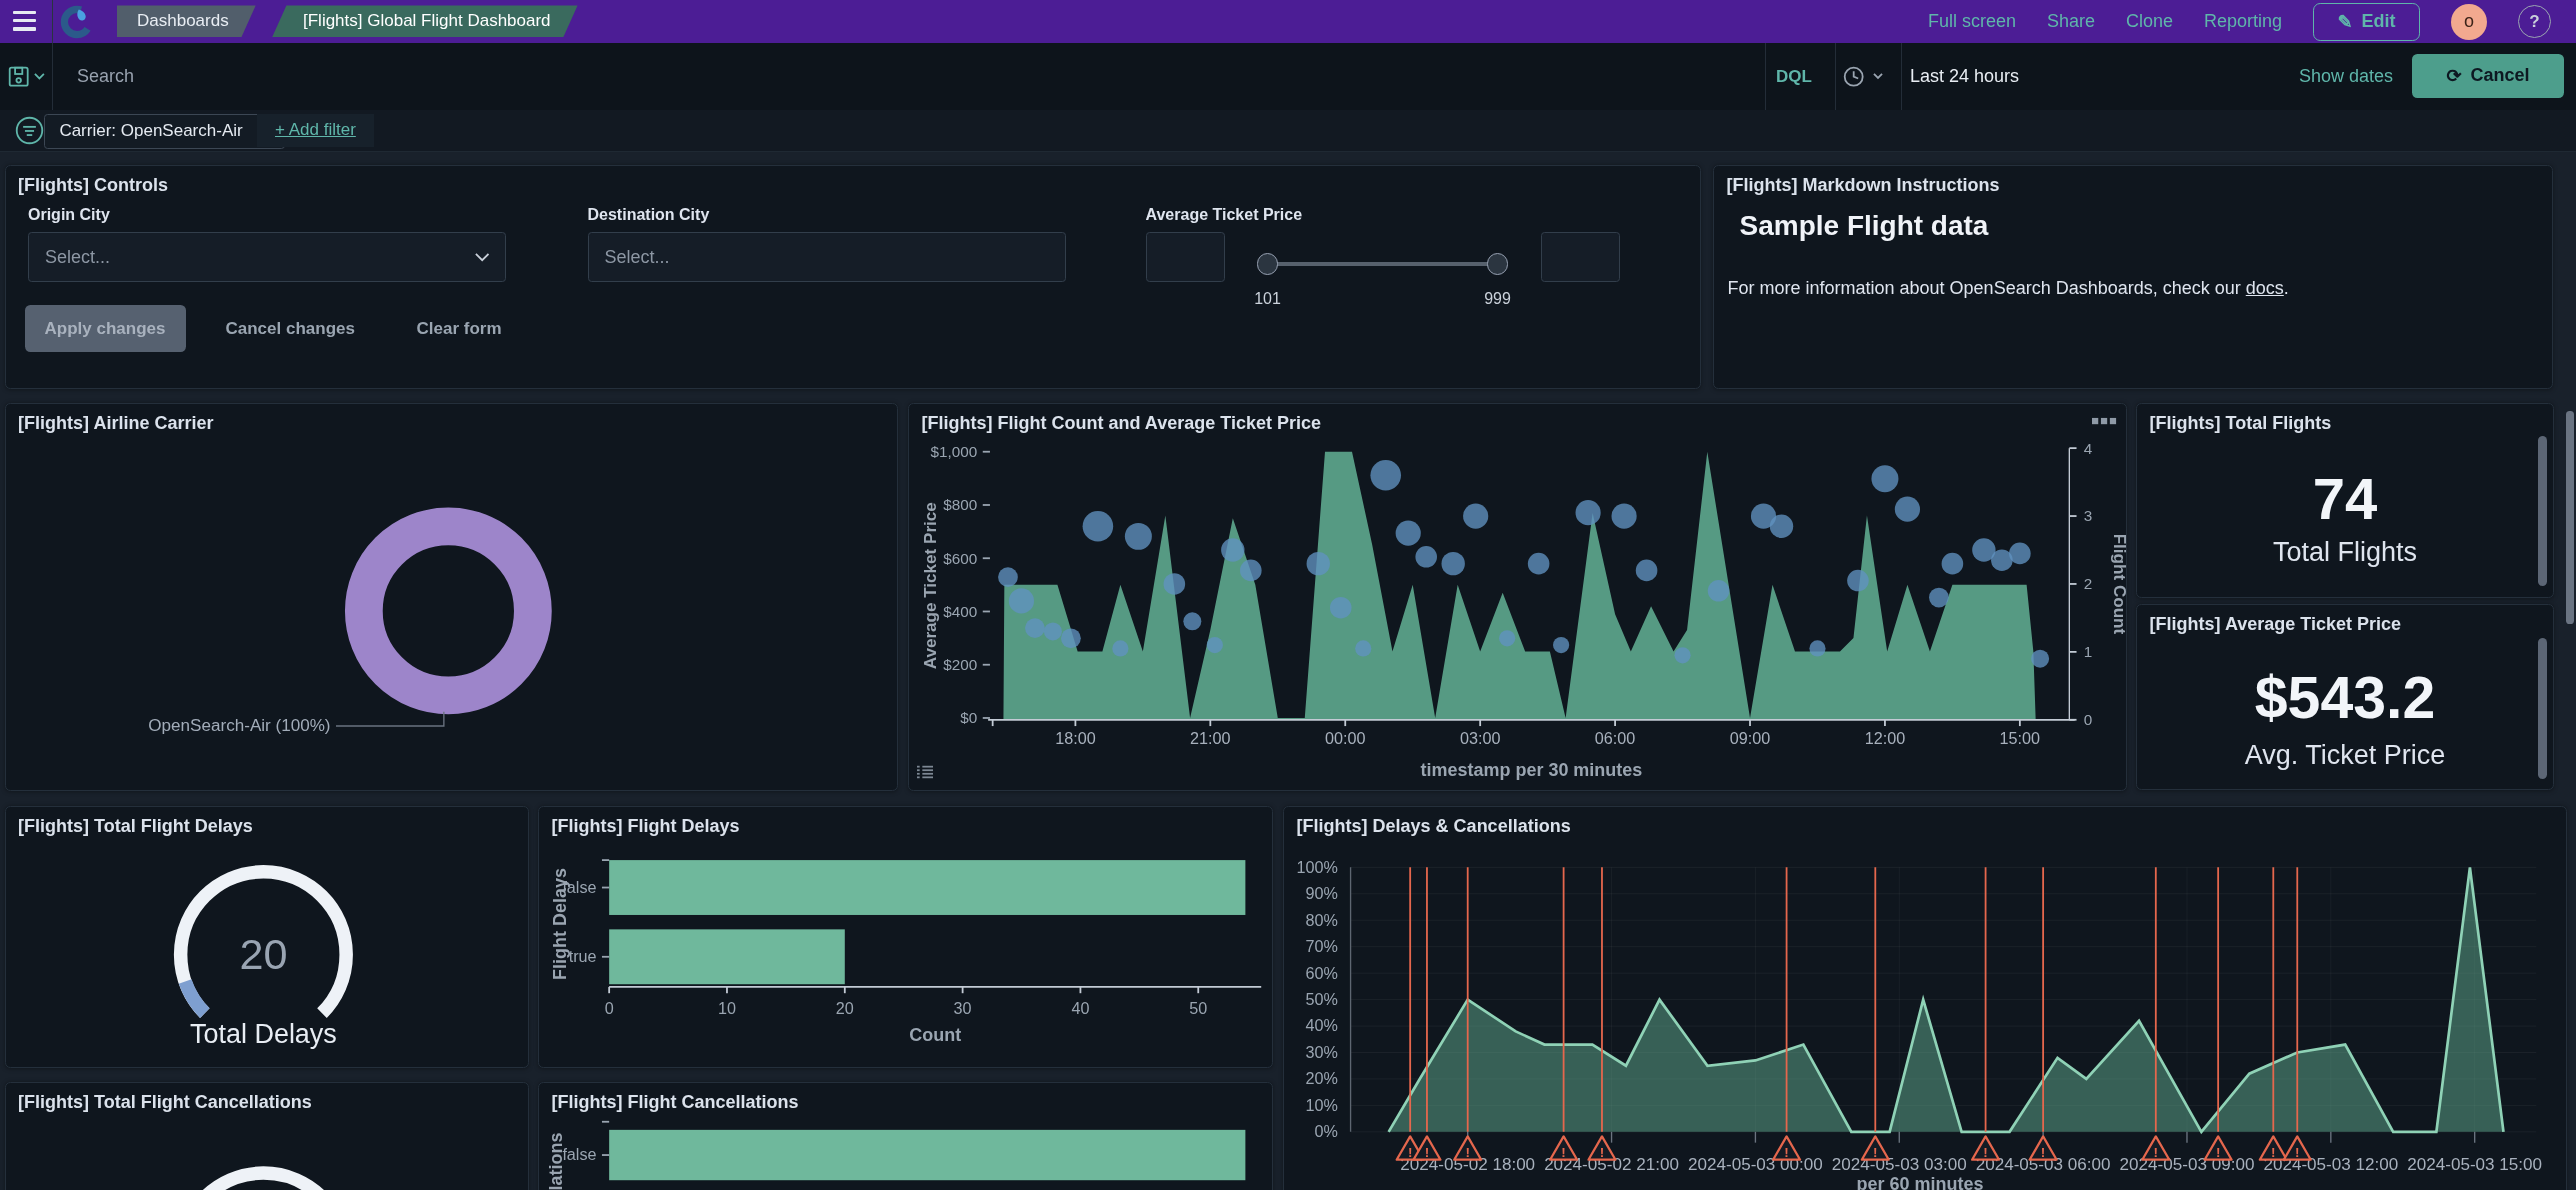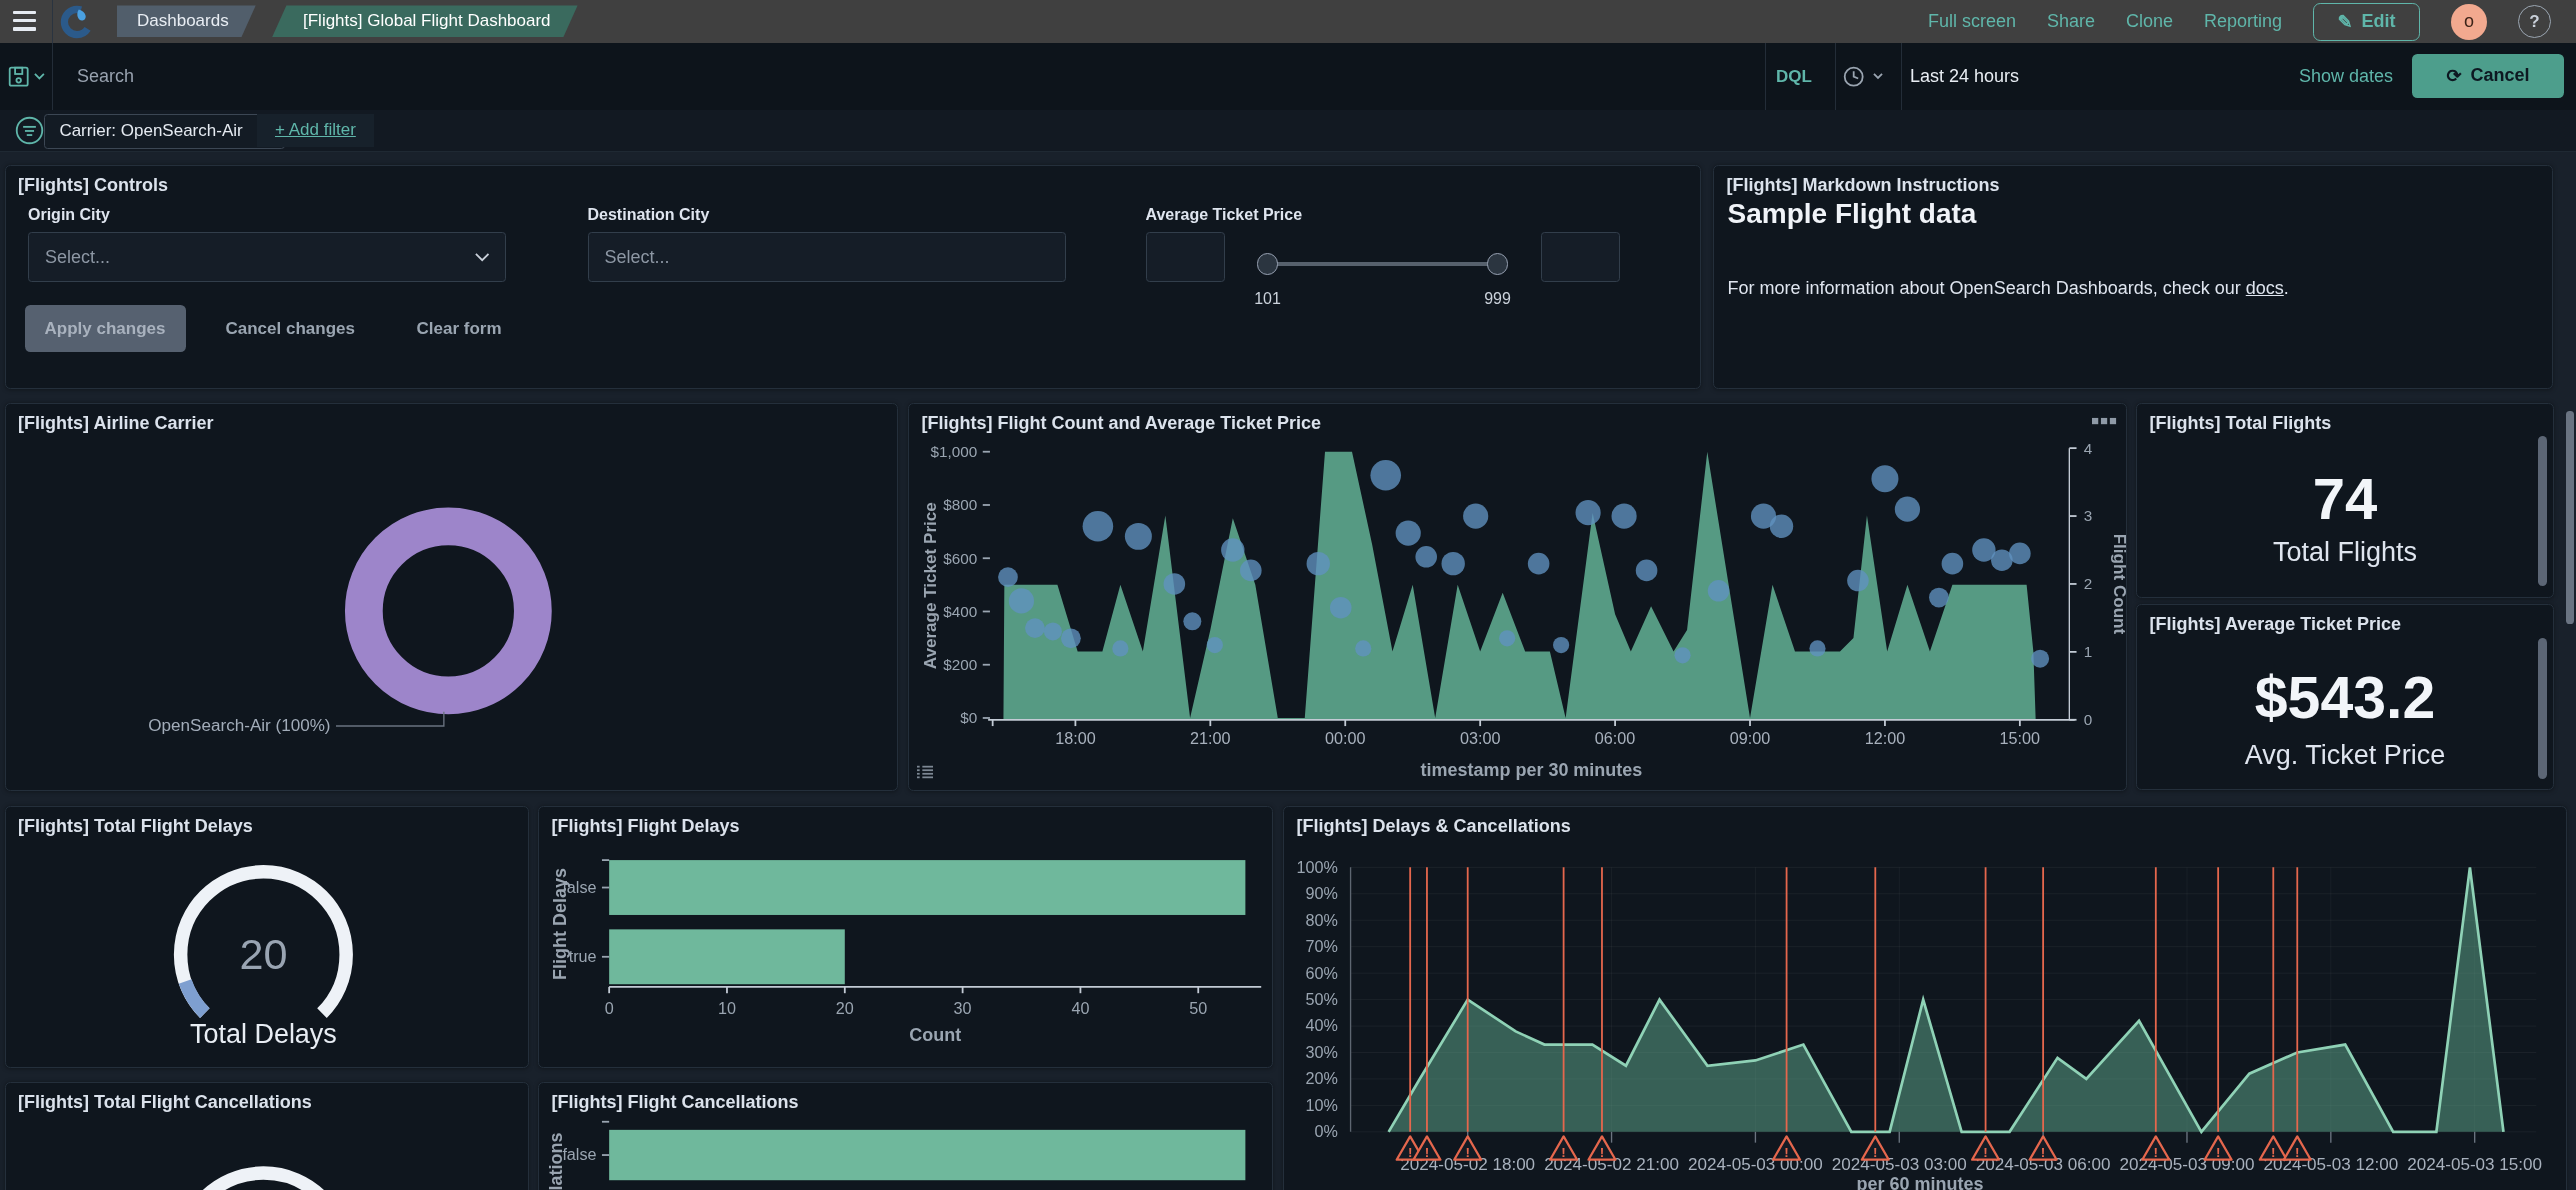--- a/index.html
+++ b/index.html
@@ -3,21 +3,21 @@
 <meta charset="utf-8">
 <style>
   html,body{margin:0;padding:0;}
   body{
     width:2576px;height:1191px;overflow:hidden;position:relative;
     background:#19212b;color:#dfe5ef;
     font-family:"Liberation Sans",sans-serif;
   }
   svg{font-family:"Liberation Sans",sans-serif;}
   
-  #header{position:absolute;left:0;top:0;width:2576px;height:43px;background:#404040;border-bottom:0.9px solid #0a0e13;}
+  #header{position:absolute;left:0;top:0;width:2576px;height:43px;background:#4c1d95;border-bottom:0.9px solid #0a0e13;}
   .hamburger{position:absolute;left:12.6px;top:10.8px;width:23.4px;height:21.6px;cursor:pointer;}
   .hamburger div{height:3.6px;background:#e6ebf2;margin:0 0 4.5px 0;border-radius:0.9px;}
   #hdr-divider{position:absolute;left:52px;top:0;height:43px;border-left:0.9px solid #2a3440;}
   .logo{position:absolute;left:59px;top:3.6px;width:36px;height:36px;}
   .crumb{position:absolute;top:5.4px;height:32px;display:flex;align-items:center;font-size:17px;padding:0 27px 0 20px;}
   .crumb1{left:117px;background:#515e6b;color:#e8edf3;clip-path:polygon(0 0,100% 0,calc(100% - 14.4px) 100%,0 100%);}
   .crumb2{left:272px;background:#3a6a5e;color:#fff;clip-path:polygon(14.4px 0,100% 0,calc(100% - 14.4px) 100%,0 100%);padding-left:31px;}
   #hdr-right{position:absolute;right:25px;top:0;height:43px;display:flex;align-items:center;gap:31px;}
   .hlink{color:#5fb6aa;font-size:18px;font-weight:500;cursor:pointer;white-space:nowrap;}
   .edit-btn{display:flex;align-items:center;gap:9px;height:36px;padding:0 23.4px;border:1.3px solid #5fb6aa;border-radius:7.2px;color:#5fb6aa;font-size:18px;font-weight:600;cursor:pointer;}
@@ -46,21 +46,21 @@
   
   .ctl-label{position:absolute;font-size:16px;font-weight:600;color:#dfe5ef;}
   .ctl-select{position:absolute;width:478px;height:50px;background:#151d27;border:0.9px solid #323e4b;border-radius:3.6px;display:flex;align-items:center;justify-content:space-between;padding:0 16px;box-sizing:border-box;font-size:18px;color:#8d97a4;cursor:pointer;}
   .ctl-input{position:absolute;width:79px;height:50px;background:#151d27;border:0.9px solid #323e4b;border-radius:3.6px;box-sizing:border-box;cursor:text;}
   .slider-track{position:absolute;height:3.6px;background:#57616d;border-radius:1.8px;}
   .slider-handle{position:absolute;width:21.6px;height:21.6px;border-radius:50%;background:#2b3540;border:1.8px solid #98a2b3;box-sizing:border-box;cursor:grab;}
   .slider-num{position:absolute;font-size:16px;color:#cbd2db;transform:translateX(-50%);}
   .btn-apply{position:absolute;left:19px;top:139px;width:161px;height:47px;background:#566170;color:#a9b2be;font-size:17px;font-weight:600;border-radius:5.4px;display:flex;align-items:center;justify-content:center;cursor:not-allowed;}
   .btn-text{position:absolute;top:139px;height:47px;display:flex;align-items:center;color:#9aa5b1;font-size:17px;font-weight:600;cursor:pointer;}
   
-  .md-h1{position:absolute;left:13.5px;top:32px;margin:0;font-size:28px;font-weight:700;color:#f0f3f8;}
+  .md-h1{position:absolute;left:13.5px;top:32px;margin:12px;font-size:28px;font-weight:700;color:#f0f3f8;}
   .md-p{position:absolute;left:13.5px;top:85px;margin:0;font-size:18px;line-height:25px;color:#dfe5ef;width:801px;}
   .md-p a{color:#dfe5ef;text-decoration:underline;cursor:pointer;}
   
   .stat-num{position:absolute;left:0;width:100%;text-align:center;font-weight:700;color:#f2f5f9;}
   .stat-label{position:absolute;left:0;width:100%;text-align:center;font-size:27px;color:#dfe5ef;}
   .inner-scroll{position:absolute;right:6.3px;width:9px;border-radius:4.5px;background:#5c6675;}
   #page-scrollbar{position:absolute;right:1.8px;top:411px;width:8px;height:213px;border-radius:3.6px;background:#6a7482;cursor:grab;}
   .panel-menu-icon{position:absolute;right:9px;top:9px;z-index:4;cursor:pointer;}
   .legend-icon{position:absolute;left:7.2px;bottom:7.2px;z-index:4;cursor:pointer;}
 </style>

